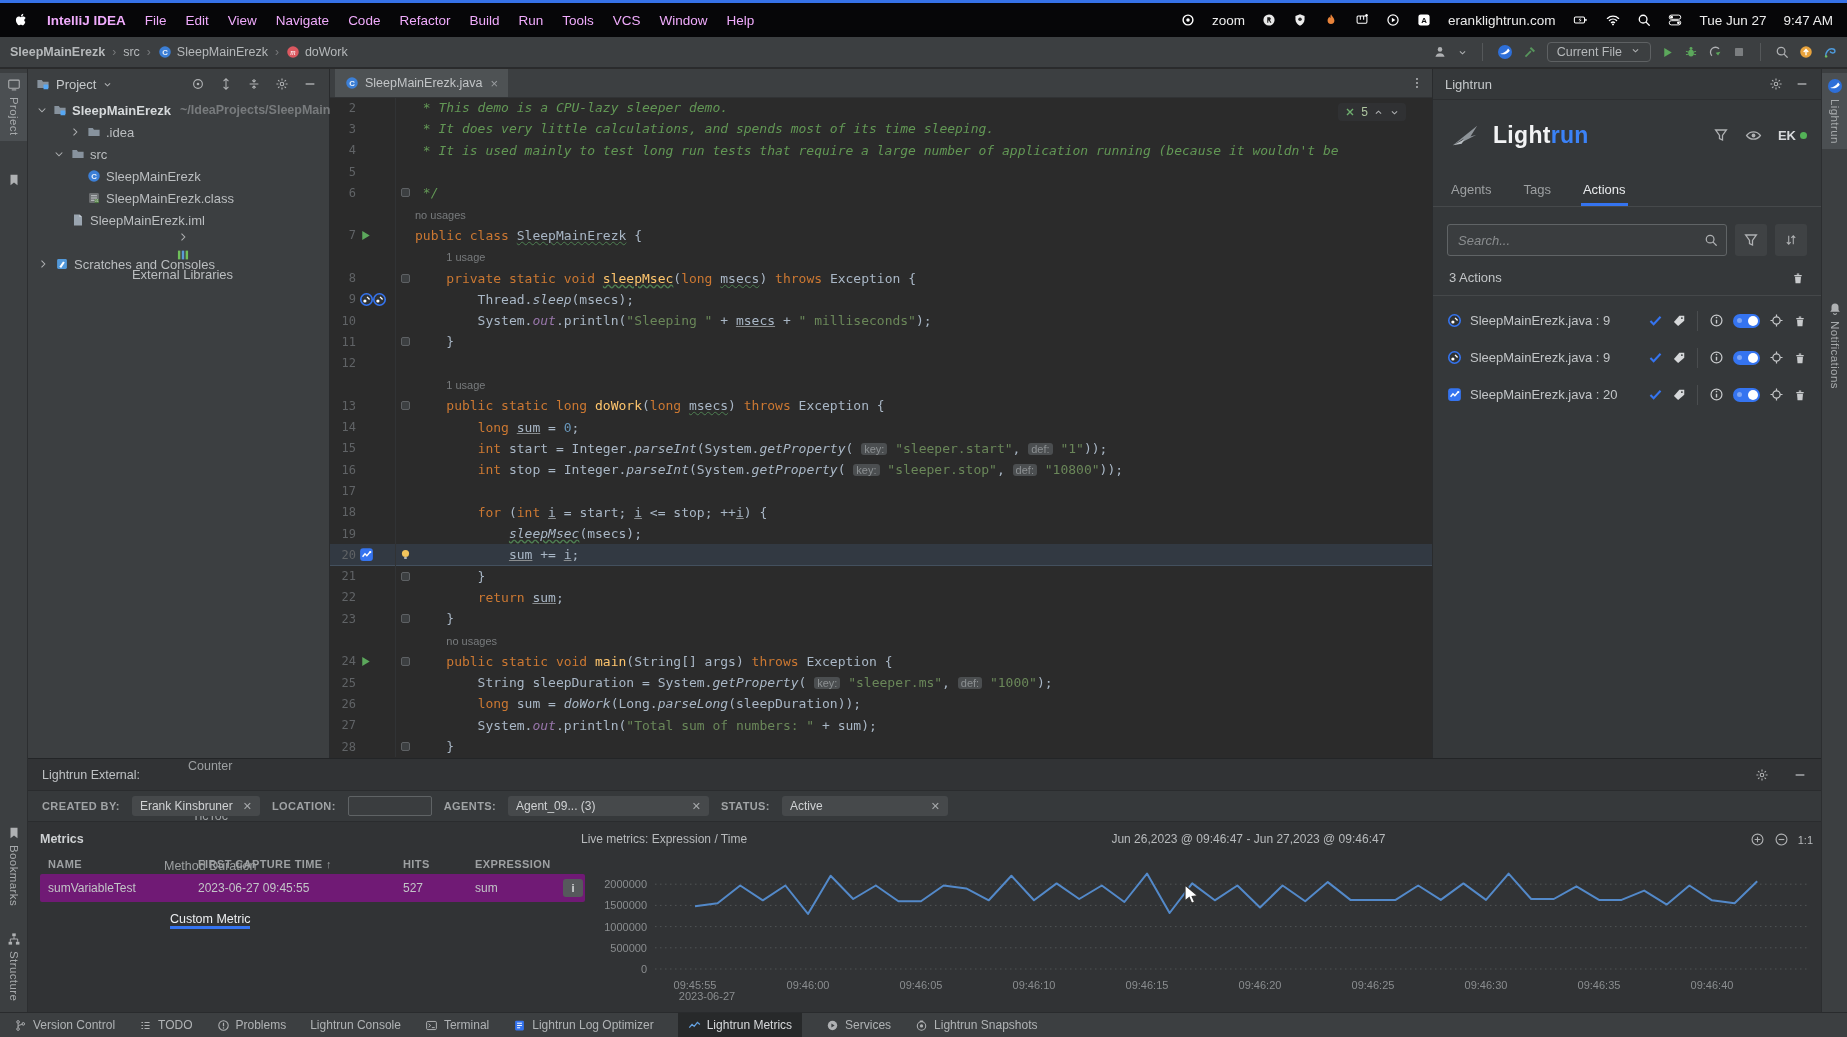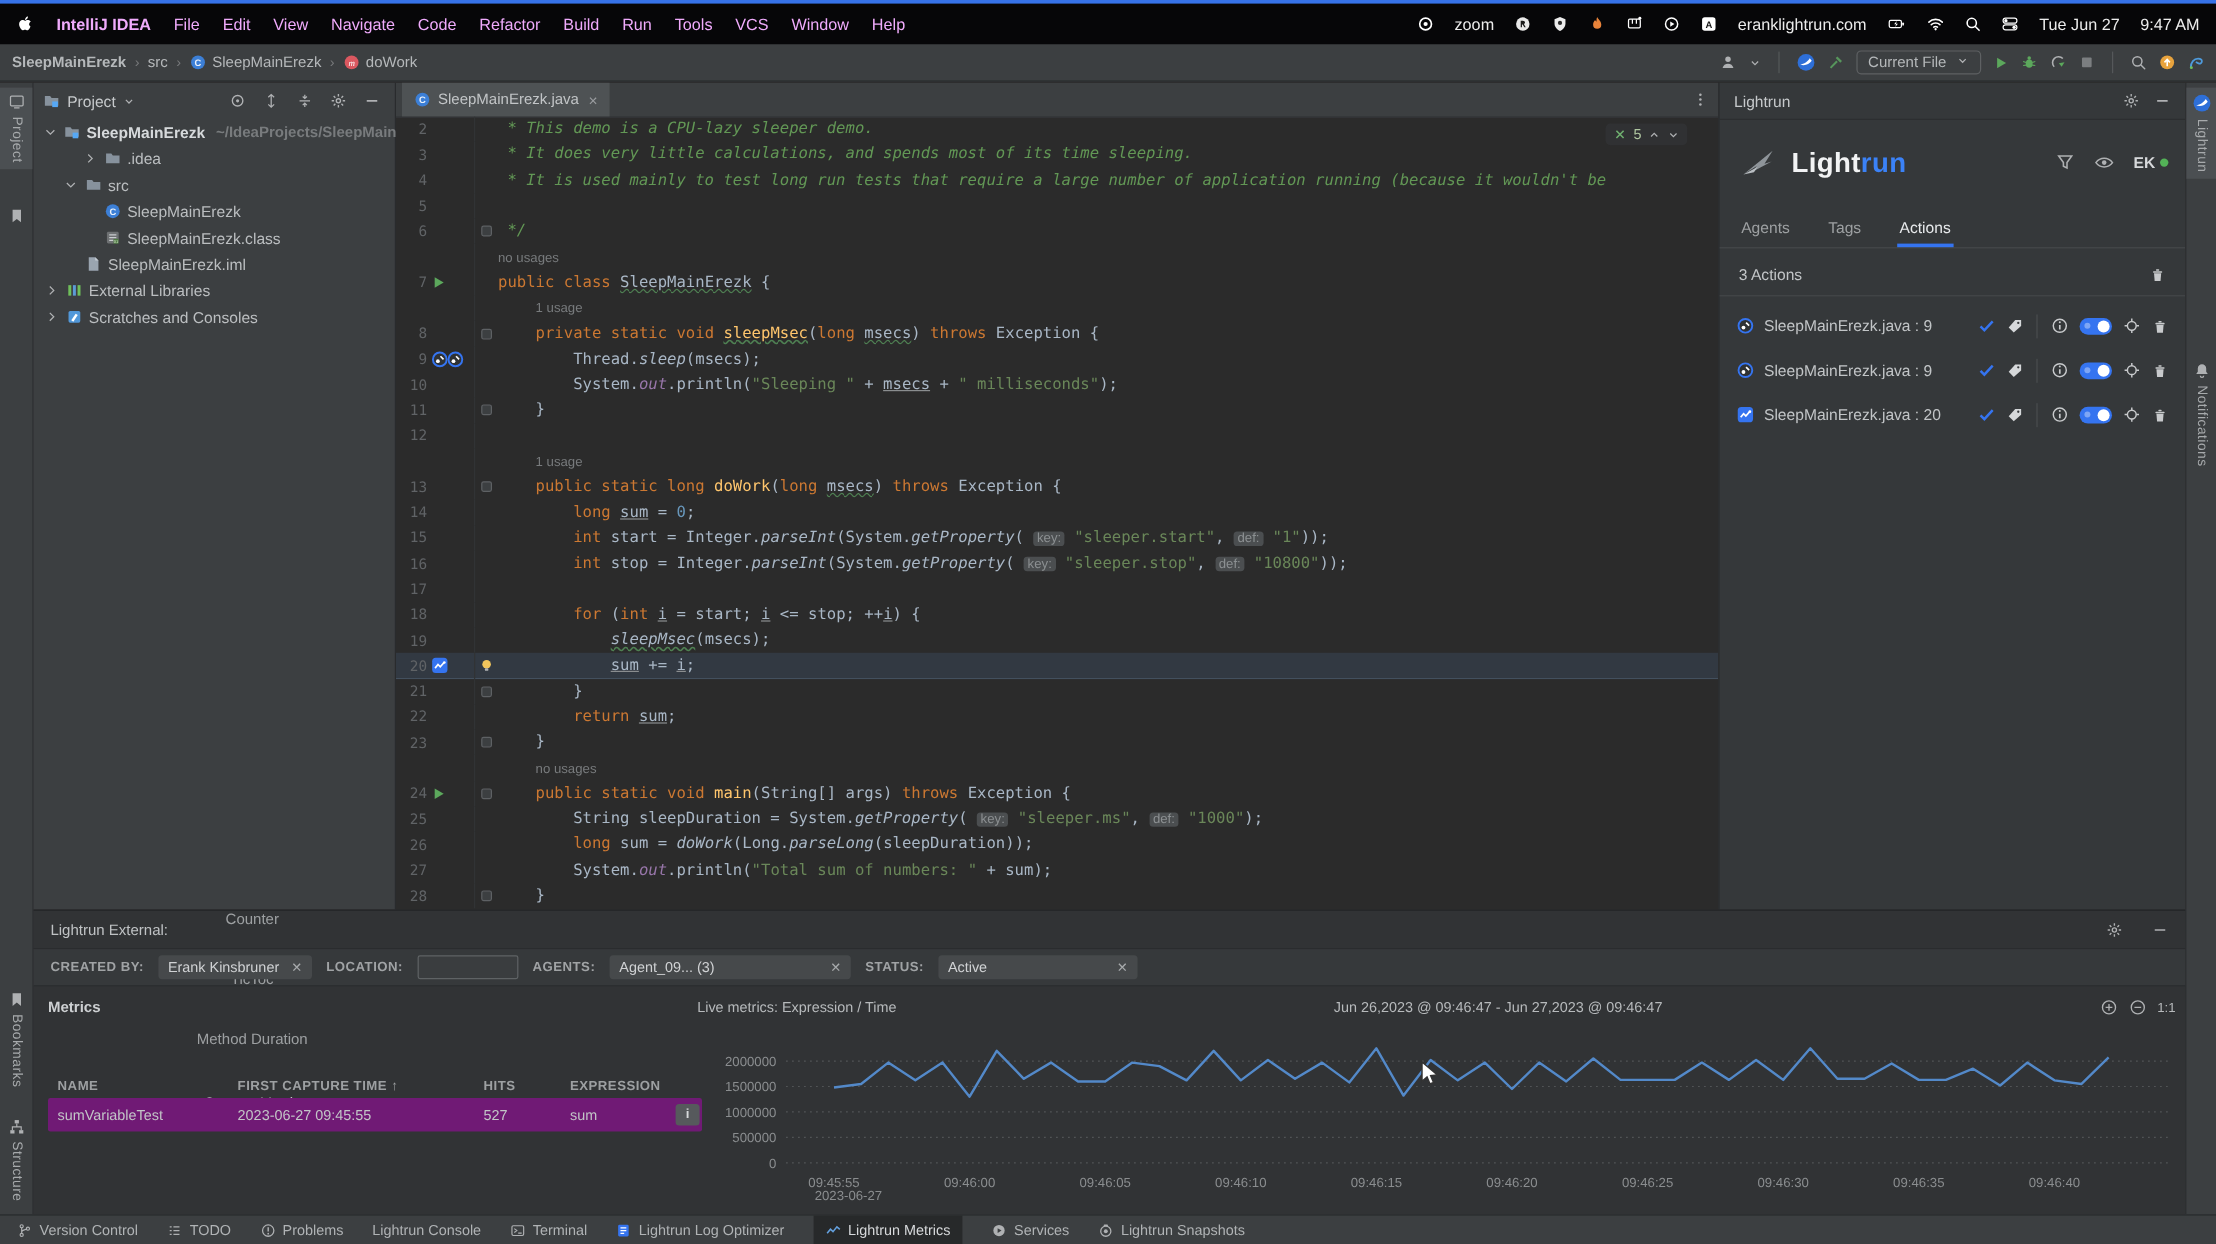--- a/index.html
+++ b/index.html
@@ -105,21 +105,21 @@
   #bp-filters{height:30px;display:flex;align-items:center;gap:12px;padding:0 14px;font-size:11px;background:#36393b;border-bottom:1px solid #2a2c2e;}
   .flabel{font-weight:bold;color:#a0a3a5;letter-spacing:.4px;}
   .fchip{display:flex;align-items:center;gap:10px;background:#46494b;border-radius:3px;padding:3px 8px;
     font-size:12px;color:#d0d2d4;}
   .fchip .x{color:#a7aaac;font-size:11px;}
   .fchip.wide{min-width:150px;justify-content:space-between;}
   .fchip.wider{min-width:185px;justify-content:space-between;}
   .finput{width:82px;height:18px;background:#3a3d3f;border:1px solid #5f6365;border-radius:2px;}
   #bp-content{position:relative;height:192px;}
   #metrics-title{left:12px;top:10px;font-size:12.5px;font-weight:bold;color:#cdd0d2;}
-  #mtable{left:12px;top:32px;width:545px;font-size:12px;margin-top:41px;}
+  #mtable{left:12px;top:32px;width:545px;font-size:12px;}
   .mhead{display:grid;grid-template-columns:150px 205px 72px 118px;color:#9da0a2;font-size:11px;
     font-weight:bold;letter-spacing:.4px;padding:4px 8px;}
   .mrowline{display:grid;grid-template-columns:150px 205px 72px 88px 30px;background:#701a75;
     height:28px;align-items:center;padding:0 8px;color:#c2c5c7;border-radius:2px;}
   .ibtn{width:20px;height:18px;background:#56595c;border-radius:3px;color:#d7d9db;font-weight:bold;
     font-size:11px;display:flex;align-items:center;justify-content:center;}
   #chart{left:549px;top:10px;width:1240px;height:180px;}
   #chart-header{display:flex;align-items:flex-start;font-size:12px;color:#b7babc;padding:0 4px;}
   #chart-header .mid{flex:1;text-align:center;}
   #chart-header .zctr{display:flex;align-items:center;gap:9px;font-size:11px;color:#b7babc;}
@@ -492,21 +492,21 @@
         <div class="trow" style="padding-left: 24px;">
           <span class="chev"></span>
           <span class="ic">
             <svg width="14" height="14" viewBox="0 0 16 16" xmlns="http://www.w3.org/2000/svg" fill="none">
               <path d="M3.4 1.6h6.2l3 3v9.8H3.4z" fill="#9aa5b0"></path>
               <path d="M9.6 1.6v3h3" fill="#c6cdd4"></path>
             </svg>
           </span>
           <span>SleepMainErezk.iml</span>
         </div>
-        <div class="trow" style="padding-left: 8px;">
+        <div class="trow" style="padding-left: 8px; flex-direction: column;">
           <span class="chev">
             <svg width="12" height="12" viewBox="0 0 16 16" xmlns="http://www.w3.org/2000/svg" fill="none">
               <path d="M6 3.6L10.4 8 6 12.4" stroke="#afb1b3" stroke-width="1.4"></path>
             </svg>
           </span>
           <span class="ic">
             <svg width="14" height="14" viewBox="0 0 16 16" xmlns="http://www.w3.org/2000/svg" fill="none">
               <rect x="2.2" y="3" width="2.8" height="10" fill="#6fbf5a"></rect>
               <rect x="6.6" y="3" width="2.8" height="10" fill="#5c9bd6"></rect>
               <rect x="11" y="3" width="2.8" height="10" fill="#6fbf5a"></rect>
@@ -857,20 +857,42 @@
           <span>EK</span>
             <span class="dot"></span>
         </span>
       </span>
     </div>
     <div class="lr-tabs" id="lr-tabs">
         <span class="lr-tab">Agents</span>
         <span class="lr-tab">Tags</span>
         <span class="lr-tab active">Actions</span>
       </div>
+    <div class="lr-search">
+      <span class="lr-input">
+        <input placeholder="Search..." style="">
+        <span class="ic" id="lr-mag">
+            <svg width="14" height="14" viewBox="0 0 16 16" xmlns="http://www.w3.org/2000/svg" fill="none">
+              <circle cx="7" cy="7" r="4.4" stroke="#afb1b3" stroke-width="1.4"></circle>
+              <path d="M10.4 10.4L14 14" stroke="#afb1b3" stroke-width="1.4" stroke-linecap="round"></path>
+            </svg>
+          </span>
+      </span>
+      <span class="lr-sq" id="lr-filterbtn">
+          <svg width="16" height="16" viewBox="0 0 16 16" xmlns="http://www.w3.org/2000/svg" fill="none">
+            <path d="M2.6 3h10.8L9.5 8.4V13l-3-1.5V8.4z" stroke="#afb1b3" stroke-width="1.3"></path>
+          </svg>
+        </span>
+      <span class="lr-sq" id="lr-sortbtn">
+          <svg width="14" height="14" viewBox="0 0 16 16" xmlns="http://www.w3.org/2000/svg" fill="none">
+            <path d="M5.4 3.2v9.6M3.2 10.4l2.2 2.4 2.2-2.4" stroke="#afb1b3" stroke-width="1.2"></path>
+            <path d="M10.6 12.8V3.2M8.4 5.6l2.2-2.4 2.2 2.4" stroke="#afb1b3" stroke-width="1.2"></path>
+          </svg>
+        </span>
+    </div>
     <div class="lr-count">
       <span>3 Actions</span>
       <span class="spacer"></span>
       <span class="ic" id="lr-trash">
           <svg width="14" height="14" viewBox="0 0 16 16" xmlns="http://www.w3.org/2000/svg" fill="none">
             <rect x="3.6" y="4.6" width="8.8" height="1.5" rx=".7" fill="#c8cacc"></rect>
             <rect x="6.4" y="2.8" width="3.2" height="1.4" rx=".7" fill="#c8cacc"></rect>
             <path d="M4.6 6.6h6.8l-.6 7.4H5.2z" fill="#c8cacc"></path>
           </svg>
         </span>

